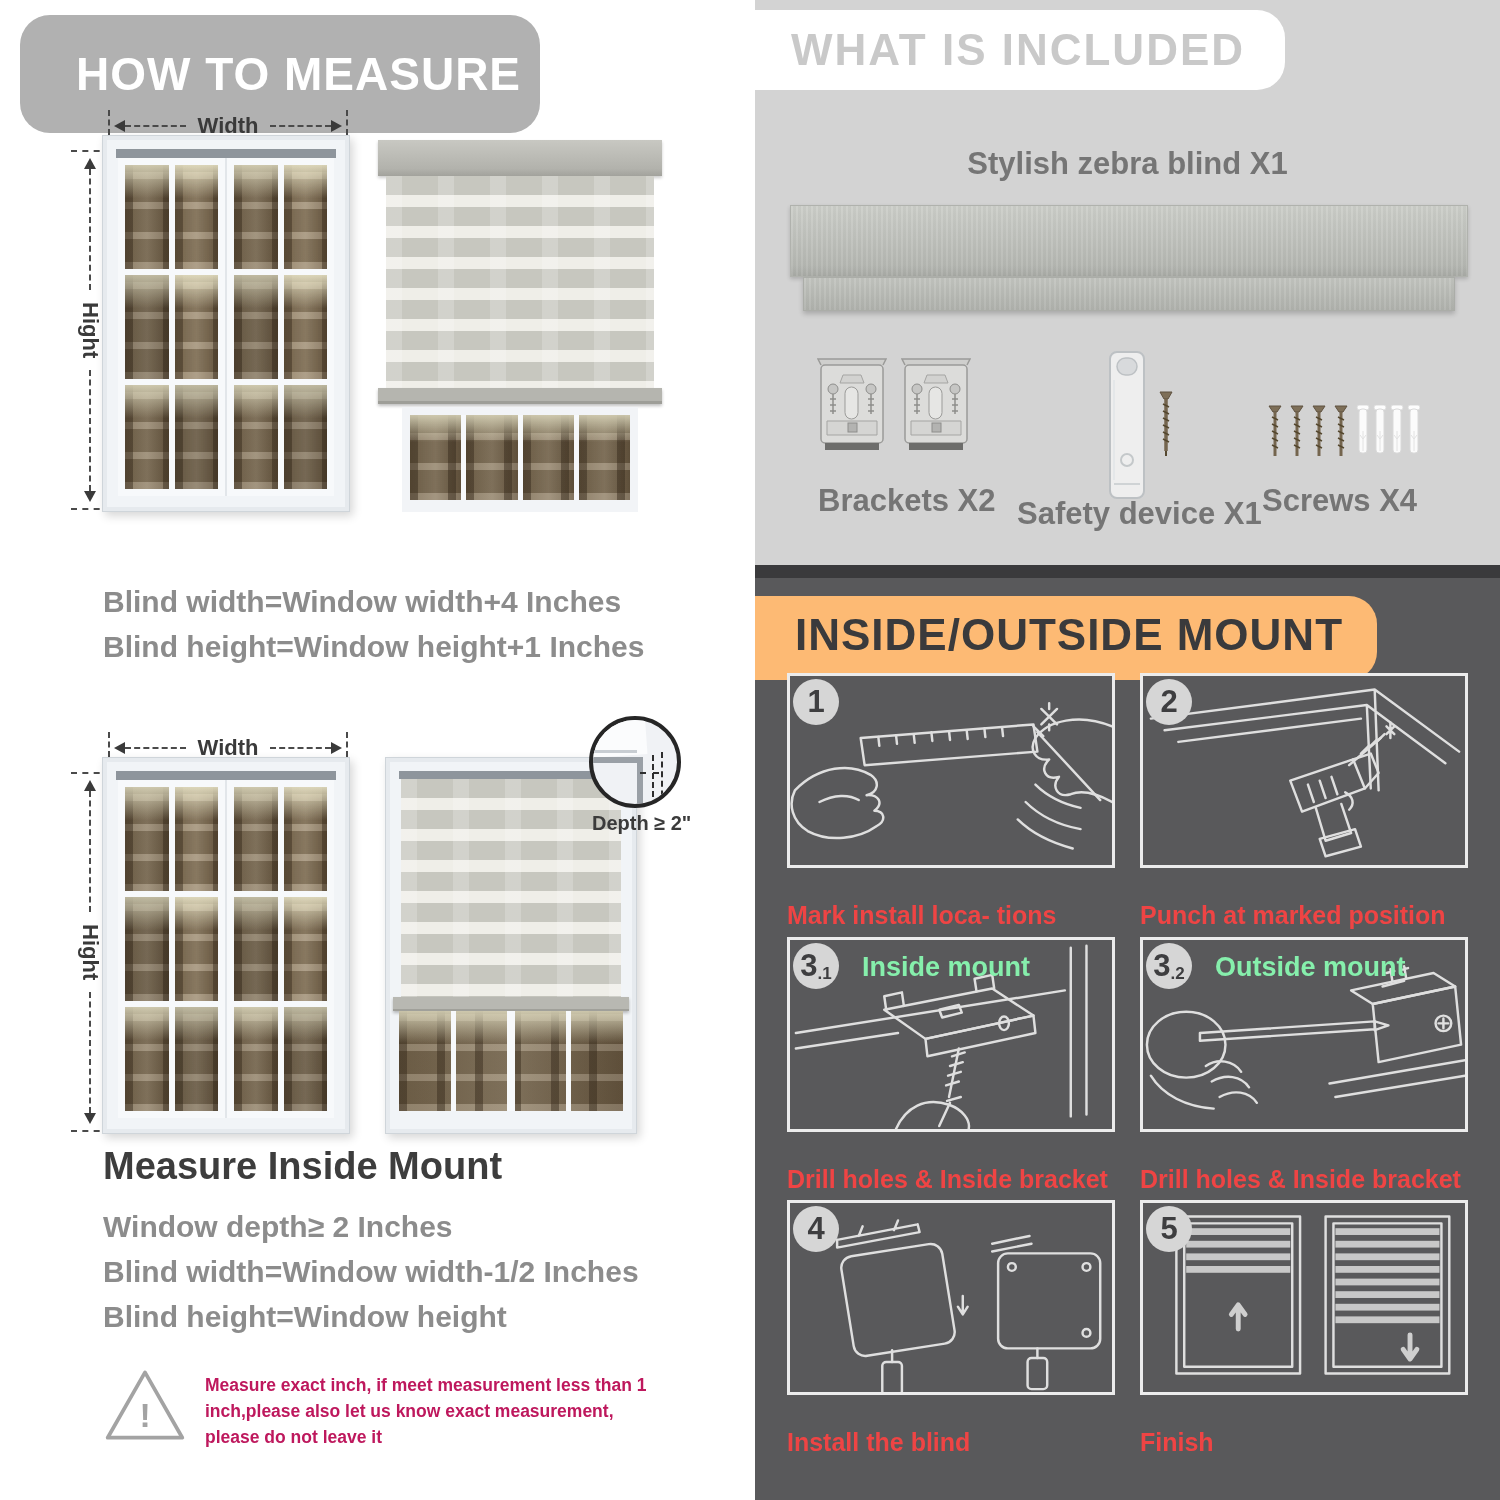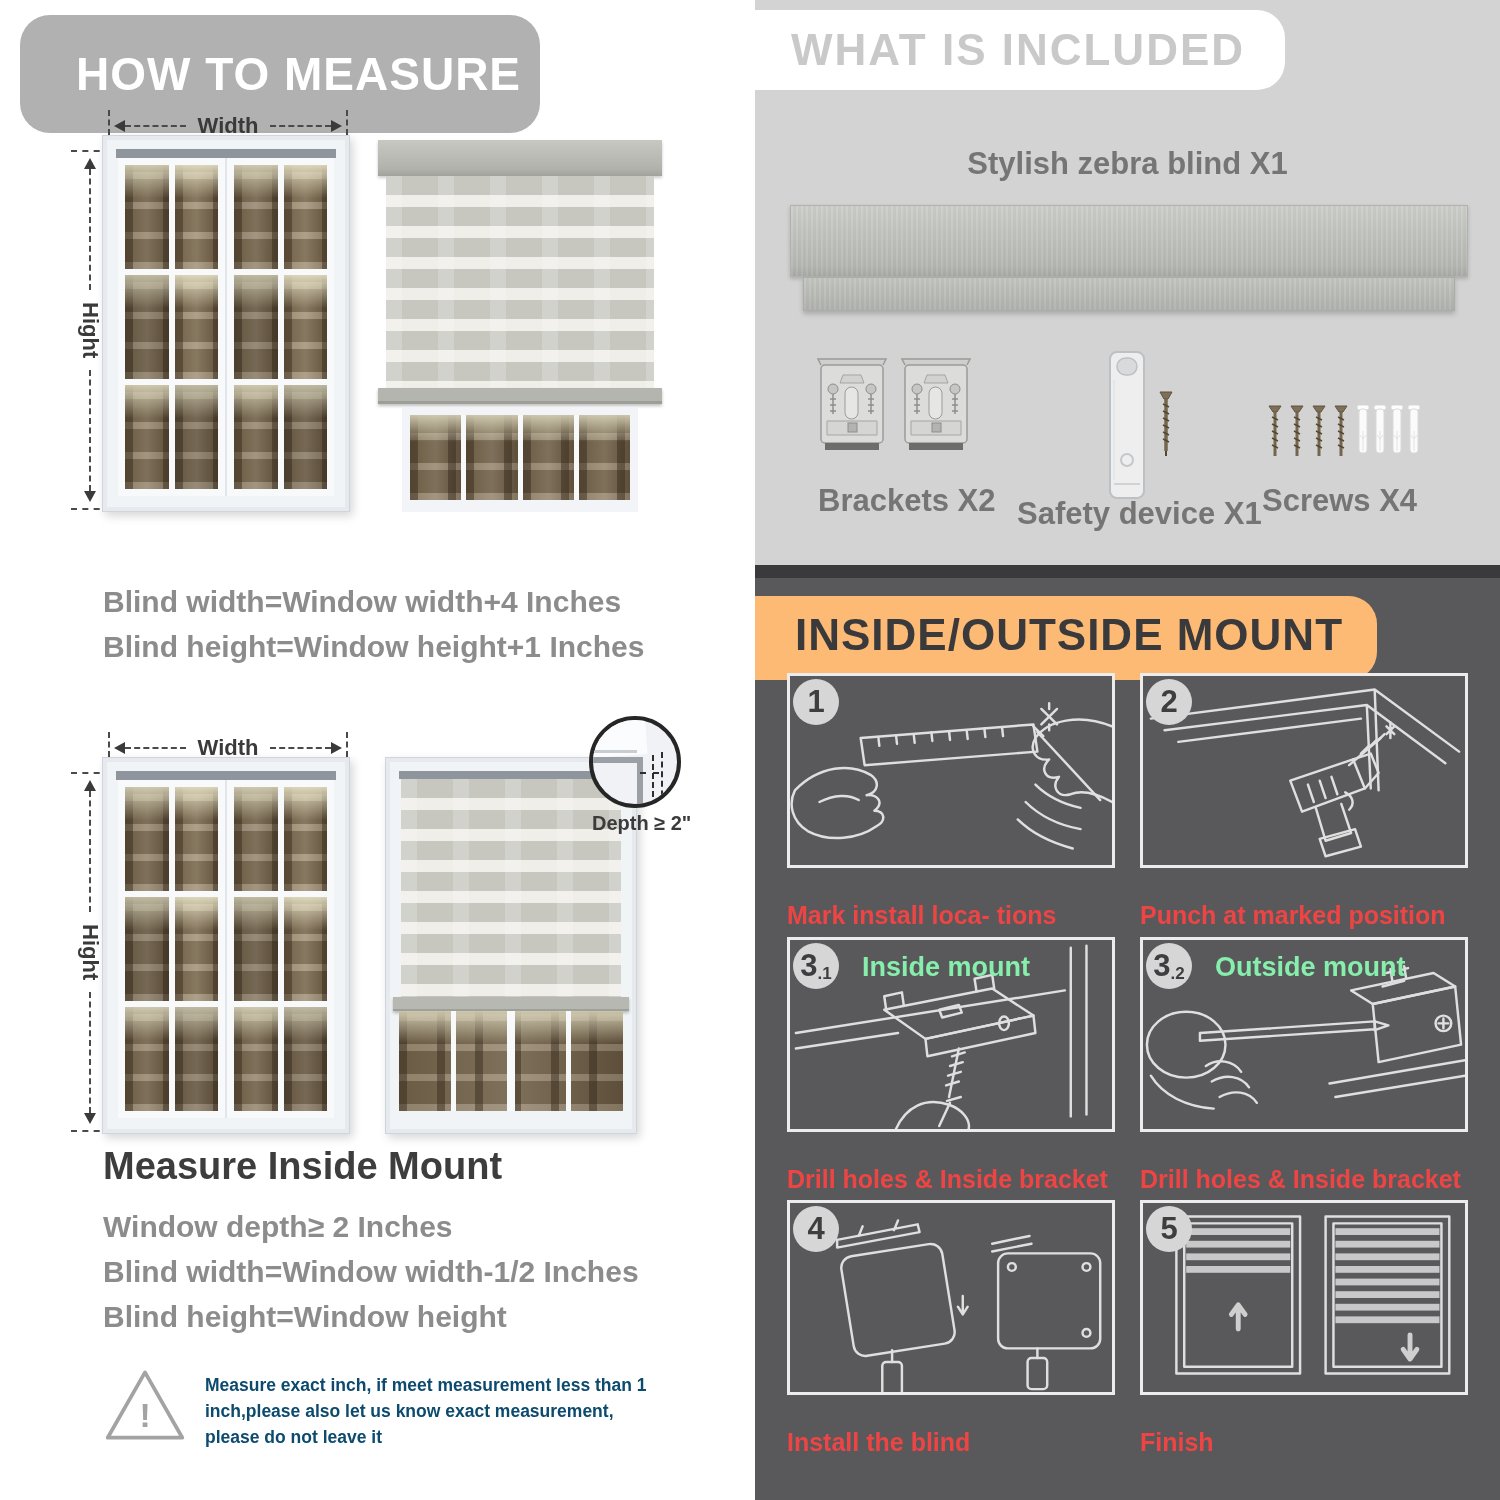--- a/index.html
+++ b/index.html
@@ -83,21 +83,21 @@
   .dc-wall{position:absolute;left:-6px;top:-8px;width:70%;height:52%;background:#fbfcfd;transform:rotate(-4deg);}
   .dc-line-h{position:absolute;left:0;top:44%;width:56%;height:6px;background:#9aa0a6;}
   .dc-line-v{position:absolute;left:52%;top:44%;width:6px;height:60%;background:#9aa0a6;}
   .dc-line-h2{position:absolute;left:0;top:36%;width:52%;height:3px;background:#c8cdd2;}
   .dc-dash1{position:absolute;left:70%;top:42%;height:60%;border-left:2px dashed #2e2e2e;}
   .dc-dash2{position:absolute;left:81%;top:38%;height:64%;border-left:2px dashed #2e2e2e;}
   .dc-dash-h{position:absolute;left:56%;top:62%;width:22%;border-top:2px dashed #2e2e2e;}
   .depth-label{font-size:20px;font-weight:700;color:#3b3b3b;white-space:nowrap;}
 
   
-  .warn-text{font-size:17.5px;font-weight:700;color:#0c4a6e;line-height:26px;width:448px;}
+  .warn-text{font-size:17.5px;font-weight:700;color:#be185d;line-height:26px;width:448px;}
 
   
   .included-bg{left:755px;top:0;width:745px;height:565px;background:#d3d3d3;}
   .wii-box{left:755px;top:10px;width:530px;height:80px;background:#fff;border-radius:0 28px 28px 0;
       color:#c9c9c9;font-size:44px;font-weight:800;line-height:80px;padding-left:36px;
       letter-spacing:2px;white-space:nowrap;}
   .blind-name{left:755px;top:146px;width:745px;text-align:center;font-size:31px;font-weight:700;color:#757575;}
   .headrail{left:790px;top:205px;width:678px;height:72px;
       background:
         repeating-linear-gradient(90deg, rgba(255,255,255,.06) 0 2px, rgba(90,95,88,.05) 2px 5px),

